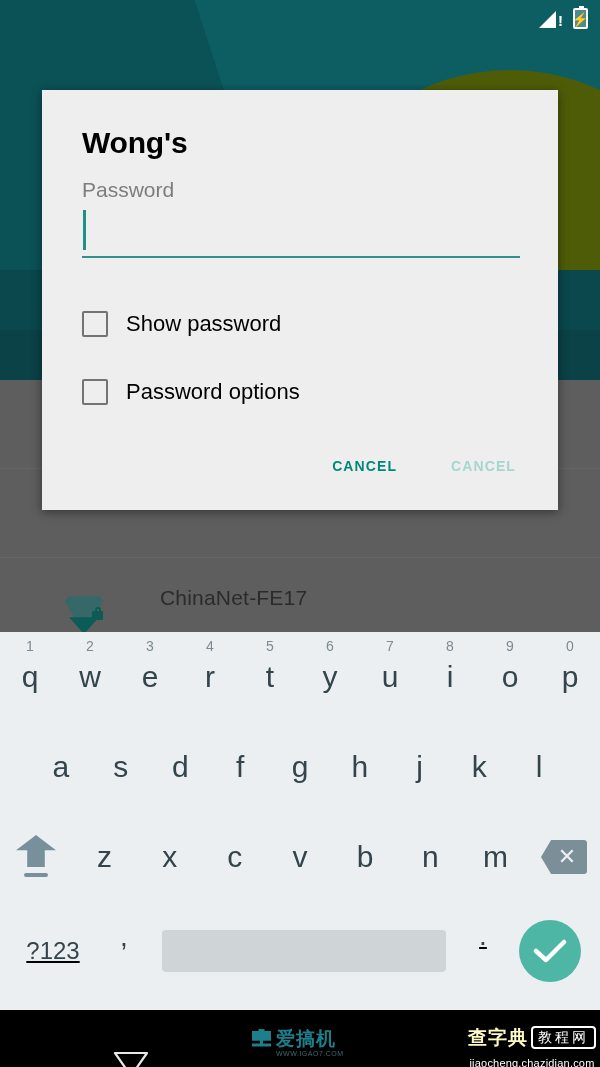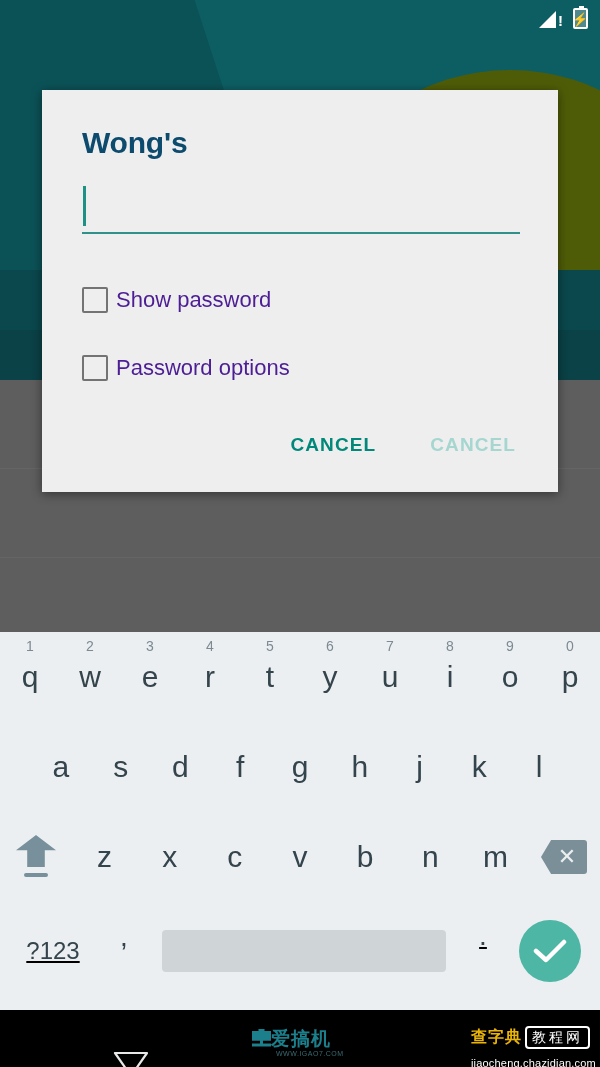--- a/index.html
+++ b/index.html
@@ -175,21 +175,21 @@
     width: 516px;
     background: #eeeeee;
     box-shadow: 0 2px 10px rgba(0,0,0,.45);
     z-index: 10;
   }
   .dlg-title {
     margin: 0;
     padding: 36px 40px 0 40px;
     font-size: 30px;
     font-weight: bold;
-    color: #0c4a6e;
+    color: #000000;
     letter-spacing: -.2px;
   }
   .field-wrap {
     padding: 18px 38px 0 40px;
   }
   .field-label {
     font-size: 21px;
     color: #7d7d7d;
   }
   .field-line {
@@ -215,36 +215,36 @@
   }
   .checkbox {
     width: 26px;
     height: 26px;
     border: 2.5px solid #737373;
     border-radius: 2px;
     box-sizing: border-box;
     flex: 0 0 auto;
   }
   .check-label {
-    margin-left: 8px;
+    margin-left: 18px;
     font-size: 22px;
-    color: #4c1d95;
+    color: #000000;
   }
   .dlg-actions {
     display: flex;
     justify-content: flex-end;
     align-items: center;
     padding: 10px 24px 26px 0;
     gap: 18px;
   }
   .dlg-btn {
     background: none;
     border: none;
     font-family: inherit;
-    font-size: 19px;
+    font-size: 14px;
     font-weight: bold;
     letter-spacing: 1.1px;
     padding: 10px 18px;
     cursor: pointer;
   }
   .dlg-btn.primary { color: #00897b; }
   .dlg-btn.disabled { color: #a5d6d0; cursor: default; }
 
   
   .keyboard {
@@ -399,20 +399,21 @@
     cursor: pointer;
   }
   .nav-back svg { position: absolute; left: -18px; top: -1px; }
 
   
   .wm-left {
     position: absolute;
     left: 252px; top: 1029px;
     display: flex;
     align-items: center;
+    gap: 5px;
     z-index: 12;
   }
   .wm-left .mark {
     width: 19px; height: 19px;
     background: #1b7f8c;
     clip-path: polygon(0% 10%, 34% 10%, 34% 0%, 66% 0%, 66% 10%, 100% 10%, 100% 62%, 58% 62%, 58% 76%, 100% 76%, 100% 92%, 0% 92%, 0% 76%, 42% 76%, 42% 62%, 0% 62%);
   }
   .wm-left .txt {
     font-size: 19px;
     color: #1b7f8c;
@@ -432,23 +433,23 @@
     right: 4px; top: 1026px;
     z-index: 12;
     text-align: center;
   }
   .wm-right .line1 {
     display: flex;
     align-items: center;
     gap: 3px;
   }
   .wm-right .cz {
-    font-size: 16px;
+    font-size: 19px;
     font-weight: bold;
-    color: #eab308;
+    color: #fef9c3;
     letter-spacing: 1px;
     line-height: 1;
   }
   .wm-right .box {
     border: 2px solid #ffffff;
     border-radius: 4px;
     padding: 1px 5px;
     font-size: 14px;
     color: #ffffff;
     letter-spacing: 3px;
@@ -469,38 +470,47 @@
   <div class="wallpaper">
     <div class="wp-diag"></div>
     <div class="wp-olive"></div>
     <div class="wp-band"></div>
     <div class="wp-band2"></div>
   </div>
 
   <div class="wifi-list">
     <div class="wifi-row"></div>
     <div class="wifi-row"></div>
+    <div class="wifi-row">
+      <div class="wifi-icon">
+        <div class="fan"></div>
+        <div class="fan lit"></div>
+        <div class="lock"></div>
+      </div>
+      <div class="label">ChinaNet-FE17</div>
+    </div>
   </div>
 
   <div class="statusbar">
     <div class="sb-icons">
       <div class="sig">
         <div class="tri"></div>
         <div class="bang">!</div>
       </div>
       <div class="batt">
         <div class="bolt">⚡</div>
       </div>
     </div>
   </div>
 
   <div class="dialog">
     <h1 class="dlg-title">Wong's</h1>
 
     <div class="field-wrap">
+      <div class="field-label">Password</div>
       <div class="field-line">
         <div class="caret"></div>
       </div>
     </div>
 
     <div class="checks">
       <div class="check-row">
         <div class="checkbox"></div>
         <div class="check-label">Show password</div>
       </div>

